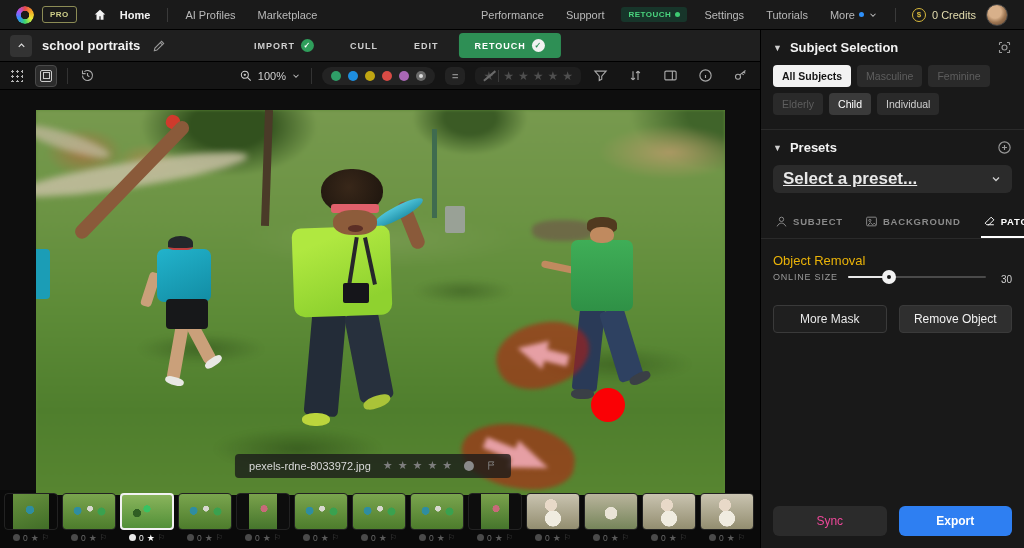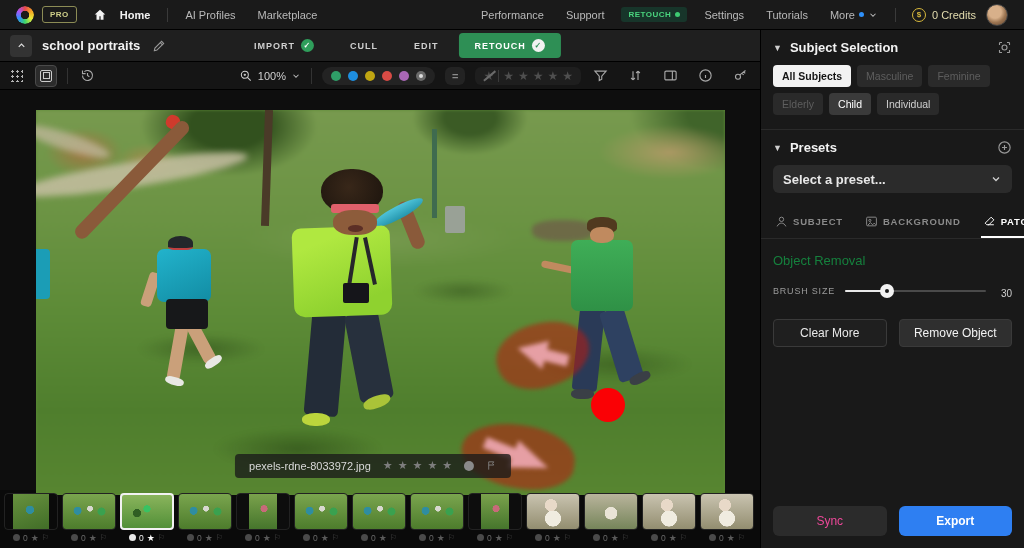--- a/index.html
+++ b/index.html
@@ -167,25 +167,25 @@
   .sec-head { display:flex; align-items:center; gap:8px; margin-bottom:10px; }
   .caret { color:#cfcfcf; font-size:9px; }
   .sec-title { color:#f2f2f2; font-size:13px; font-weight:bold; flex:1; }
   .chips { display:flex; flex-wrap:wrap; gap:6px; margin-bottom:12px; }
   .chip { font-size:10.5px; padding:5px 9px; border-radius:4px; background:#2a2a2a; color:#cfcfcf; border:none; cursor:pointer; }
   .chip.selected { background:#f2f2f2; color:#151515; font-weight:bold; }
   .chip.dim { color:#5e5e5e; }
   .chip.active { background:#3a3a3a; color:#fff; }
   .panel-divider { height:1px; background:#2a2a2a; margin:2px -12px 10px -12px; }
   .select-box { background:#2b2b2b; border-radius:6px; height:28px; display:flex; align-items:center; padding:0 10px; margin-bottom:16px; cursor:pointer; }
-  .select-box span { flex:1; font-size:13px; font-weight:bold; color:#e8e8e8; }
+  .select-box span { flex:1; font-size:17px; font-weight:bold; color:#e8e8e8;text-decoration:underline; }
   .edit-tabs { display:flex; align-items:flex-end; gap:18px; border-bottom:1px solid #2a2a2a; margin:0 -12px 14px -12px; padding:0 12px; }
   .etab { display:flex; align-items:center; gap:5px; font-size:9.5px; font-weight:bold; letter-spacing:.8px; color:#8a8a8a; padding:6px 2px 8px 2px; border:none; background:none; cursor:pointer; border-bottom:2px solid transparent; }
   .etab.active { color:#fff; border-bottom:2px solid #fff; }
-  .or-title { color:#15803d; font-size:13px; margin-bottom:14px; }
+  .or-title { color:#eab308; font-size:13px; }
   .brush-row { display:flex; align-items:center; gap:10px; margin-bottom:20px; }
   .brush-label { font-size:9px; letter-spacing:.8px; color:#9a9a9a; white-space:nowrap; }
   .slider { flex:1; position:relative; height:14px; cursor:pointer; }
   .slider .track { position:absolute; left:0; right:0; top:6px; height:2px; background:#4a4a4a; border-radius:2px; }
   .slider .fill { position:absolute; left:0; width:30%; top:6px; height:2px; background:#e8e8e8; border-radius:2px; }
   .slider .handle { position:absolute; left:30%; top:0; width:14px; height:14px; margin-left:-7px; border-radius:50%; background:#f2f2f2; display:flex; align-items:center; justify-content:center; }
   .slider .handle::after { content:""; width:4px; height:4px; border-radius:50%; background:#1a1a1a; }
   .brush-value { font-size:10px; color:#cfcfcf; width:16px; text-align:right;margin-top:6px; }
   .btn-row { display:flex; gap:12px; }
   .panel-btn { flex:1; height:28px; border-radius:4px; font-size:12px; cursor:pointer; font-family:inherit; }
@@ -626,30 +626,30 @@
           <svg width="13" height="13" viewBox="0 0 24 24" fill="none" stroke="#fff" stroke-width="1.8">
               <path d="M15 4l5 5-9 9H7l-3-3z"></path>
               <path d="M9 18h11"></path>
             </svg>
           <span>PATCH</span>
         </button>
       </div>
 
       <div class="or-title">Object Removal</div>
       <div class="brush-row">
-        <span class="brush-label">BRUSH SIZE</span>
+        <span class="brush-label">ONLINE SIZE</span>
         <div class="slider">
           <div class="track"></div>
           <div class="fill"></div>
           <div class="handle"></div>
         </div>
         <span class="brush-value">30</span>
       </div>
       <div class="btn-row">
-        <button class="panel-btn btn-clear">Clear More</button>
+        <button class="panel-btn btn-clear">More Mask</button>
         <button class="panel-btn btn-remove">Remove Object</button>
       </div>
 
       <div class="panel-footer">
         <button class="btn-sync">Sync</button>
         <button class="btn-export">Export</button>
       </div>
     </aside>
   </div>
 </div>

